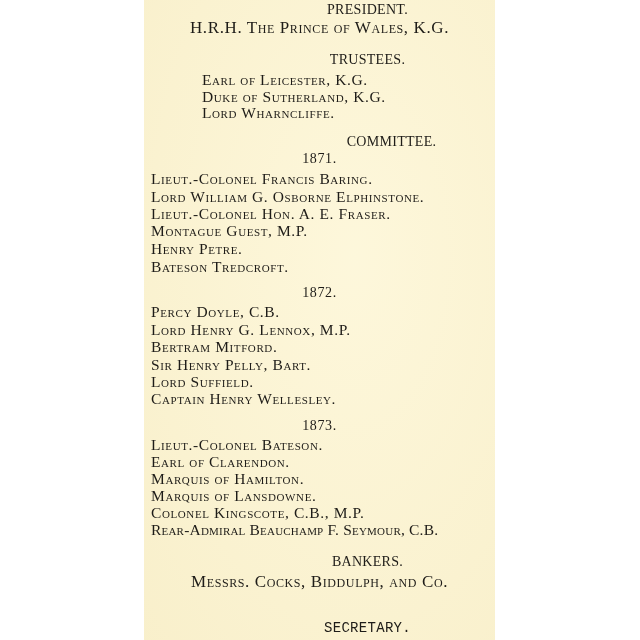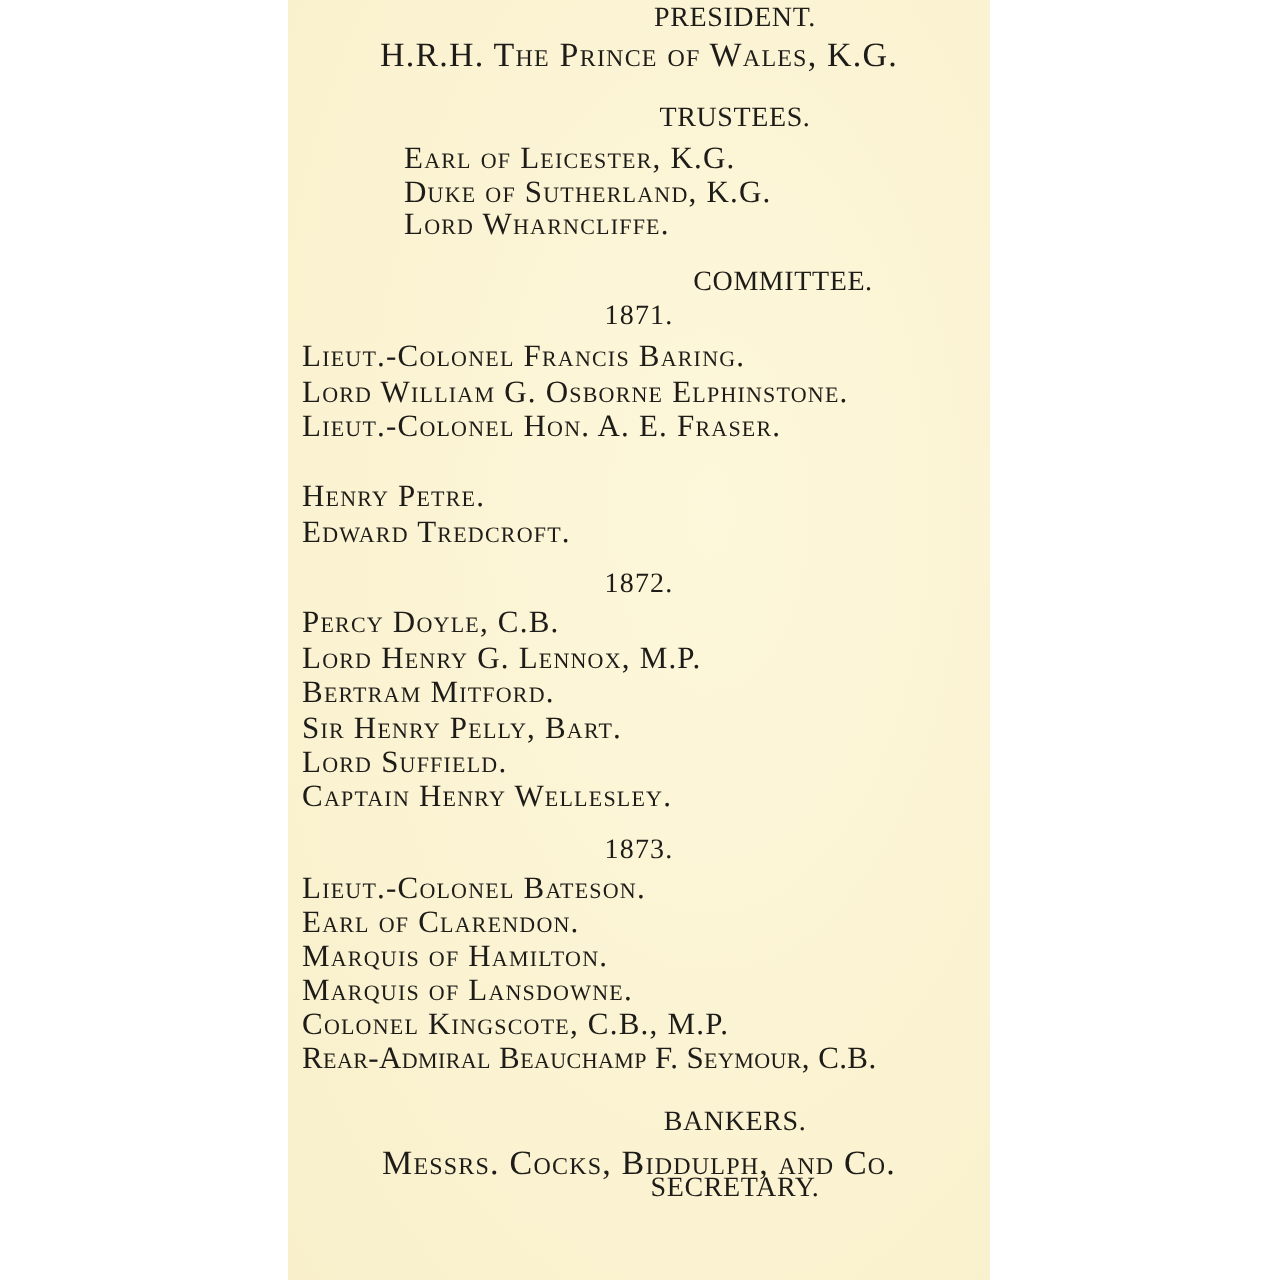--- a/index.html
+++ b/index.html
@@ -66,38 +66,39 @@
   <div class="line heading" style="top:52px;">TRUSTEES.</div>
   <div class="line name" style="top:71px; left:58px;">Earl of Leicester, K.G.</div>
   <div class="line name" style="top:88px; left:58px;">Duke of Sutherland, K.G.</div>
   <div class="line name" style="top:104px; left:58px;">Lord Wharncliffe.</div>
 
   <div class="line heading" style="top:134px;margin-left:24px;">COMMITTEE.</div>
   <div class="line year" style="top:151px;">1871.</div>
   <div class="line name" style="top:170px; left:7px;">Lieut.-Colonel Francis Baring.</div>
   <div class="line name" style="top:205px; left:7px;">Lieut.-Colonel Hon. A. E. Fraser.</div>
   <div class="line name" style="top:188px; left:7px;">Lord William G. Osborne Elphinstone.</div>
+  <div class="line name" style="top:222px; left:7px;">Montague Guest, M.P.</div>
   <div class="line name" style="top:240px; left:7px;text-align:center;">Henry Petre.</div>
-  <div class="line name" style="top:258px; left:7px;">Edward Tredcroft.</div>
+  <div class="line name" style="top:258px; left:7px;">Bateson Tredcroft.</div>
 
   <div class="line year" style="top:285px;">1872.</div>
   <div class="line name" style="top:303px; left:7px;">Percy Doyle, C.B.</div>
   <div class="line name" style="top:321px; left:7px;">Lord Henry G. Lennox, M.P.</div>
   <div class="line name" style="top:338px; left:7px;">Bertram Mitford.</div>
   <div class="line name" style="top:356px; left:7px;">Sir Henry Pelly, Bart.</div>
   <div class="line name" style="top:373px; left:7px;">Lord Suffield.</div>
   <div class="line name" style="top:390px; left:7px;">Captain Henry Wellesley.</div>
 
   <div class="line year" style="top:418px;">1873.</div>
   <div class="line name" style="top:436px; left:7px;">Lieut.-Colonel Bateson.</div>
   <div class="line name" style="top:453px; left:7px;">Earl of Clarendon.</div>
   <div class="line name" style="top:487px; left:7px;">Marquis of Lansdowne.</div>
   <div class="line name" style="top:470px; left:7px;">Marquis of Hamilton.</div>
   <div class="line name" style="top:504px; left:7px;">Colonel Kingscote, C.B., M.P.</div>
   <div class="line name" style="top:521px; left:7px; letter-spacing:0.2px;">Rear-Admiral Beauchamp F. Seymour, C.B.</div>
 
   <div class="line heading" style="top:554px;">BANKERS.</div>
   <div class="line center big" style="top:572px;">Messrs. Cocks, Biddulph, and Co.</div>
 
-  <div class="line heading" style="top:587px;">SECRETARY.</div>
+  <div class="line heading" style="top:620px;font-family:Liberation Mono, monospace;">SECRETARY.</div>
   <div class="line center name" style="top:647px;margin-left:32px;">Captain Walrond Clarke.</div>
 
 </div>
 
 </body></html>

